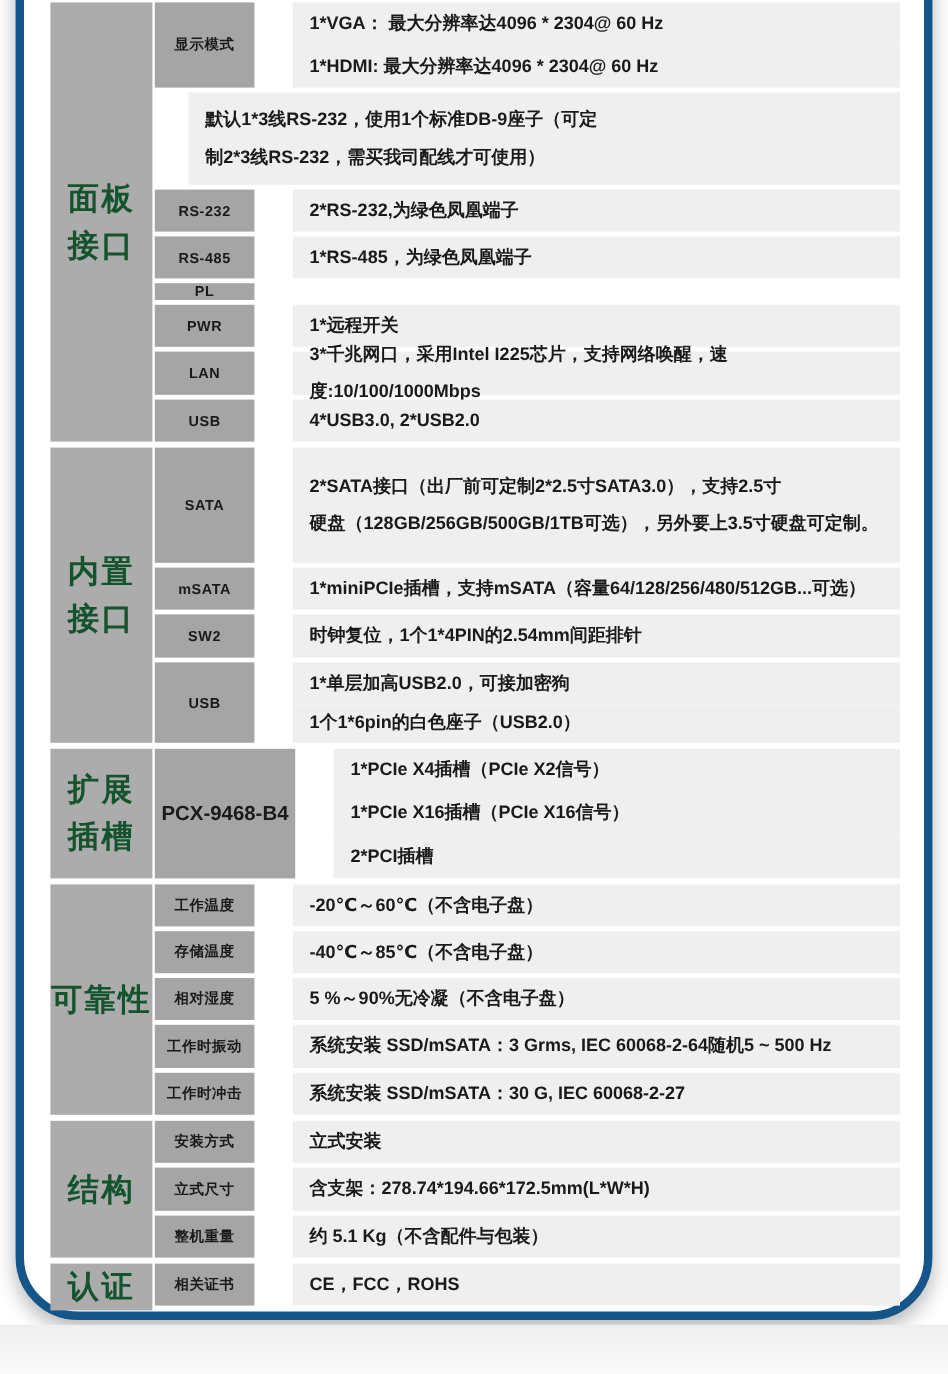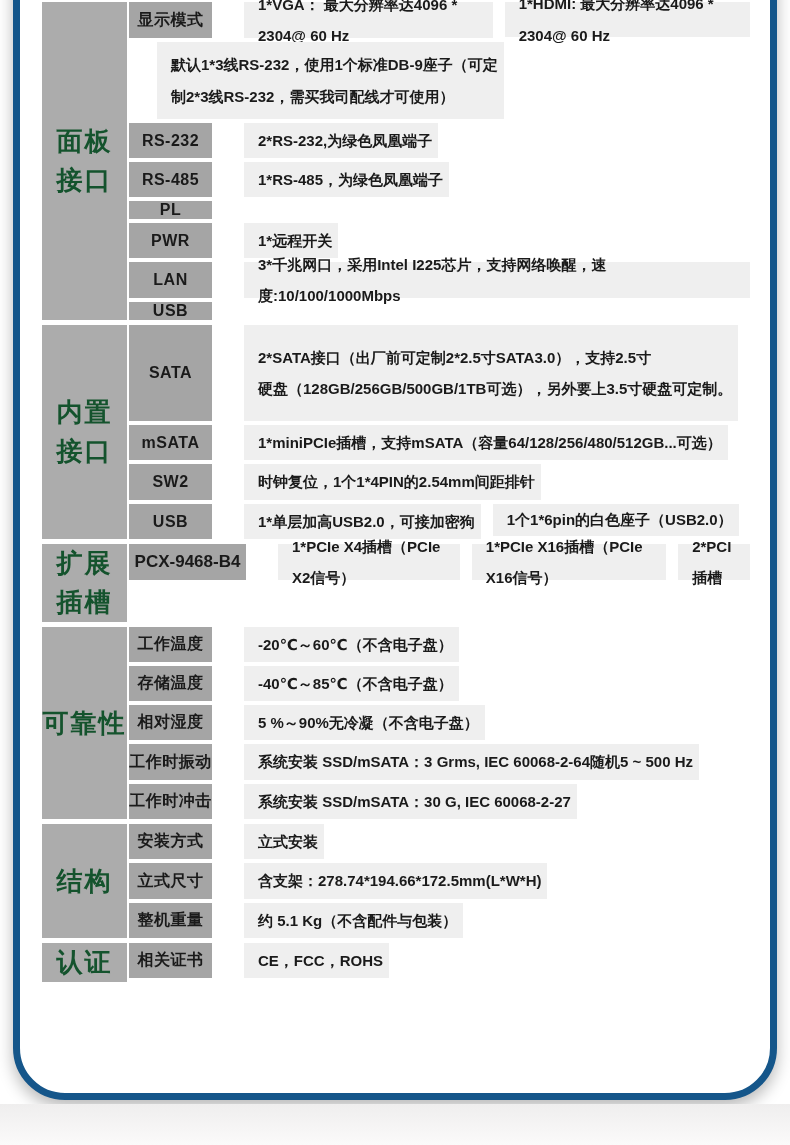--- a/index.html
+++ b/index.html
@@ -24,24 +24,24 @@
     width:85px; background:#ACACAC; color:#14532d;
     display:flex; align-items:center; justify-content:center;
     text-align:center; font-size:26px; font-weight:bold;
     letter-spacing:2px; line-height:1.5; white-space:pre-line;
   }
   .rows { flex:1; display:flex; flex-direction:column; gap:4px; }
   .group { display:flex; gap:4px; }
   .label {
     width:83px; background:#A5A5A5; color:#1A1A1A;
     display:flex; align-items:center; justify-content:center;
-    text-align:center; font-size:16px; font-weight:bold; letter-spacing:0.5px;
+    text-align:center; font-size:12px; font-weight:bold; letter-spacing:0.5px;
   }
   .sec-wide .label { width:117px; font-size:17px; letter-spacing:0; }
-  .vals { flex:1; display:flex; gap:12px;padding-left:28px; }
+  .vals { flex:1; display:flex; flex-direction:column; gap:0;padding-left:28px; }
   .val {
     background:#EFEFEF; color:#1A1A1A;
     display:flex; align-items:center; padding-left:14px; padding-right:6px;
     font-size:15px; font-weight:bold; line-height:2.1; white-space:pre-line;
   }
   .h32{height:32px} .h35{height:35px} .h36{height:36px} .h60{height:77px} .h76{height:96px}
 </style>
 </head>
 <body>
 
@@ -90,20 +90,23 @@
           </div>
         </div>
         <div class="group">
           <div class="label">LAN</div>
           <div class="vals">
             <div class="val h36">3*千兆网口，采用Intel I225芯片，支持网络唤醒，速度:10/100/1000Mbps</div>
           </div>
         </div>
         <div class="group">
           <div class="label">USB</div>
+          <div class="vals">
+            <div class="val h35">4*USB3.0, 2*USB2.0</div>
+          </div>
         </div>
       </div>
     </div>
 
     <div class="sec">
       <div class="cat">内置
 接口</div>
       <div class="rows">
         <div class="group">
           <div class="label">SATA</div>

